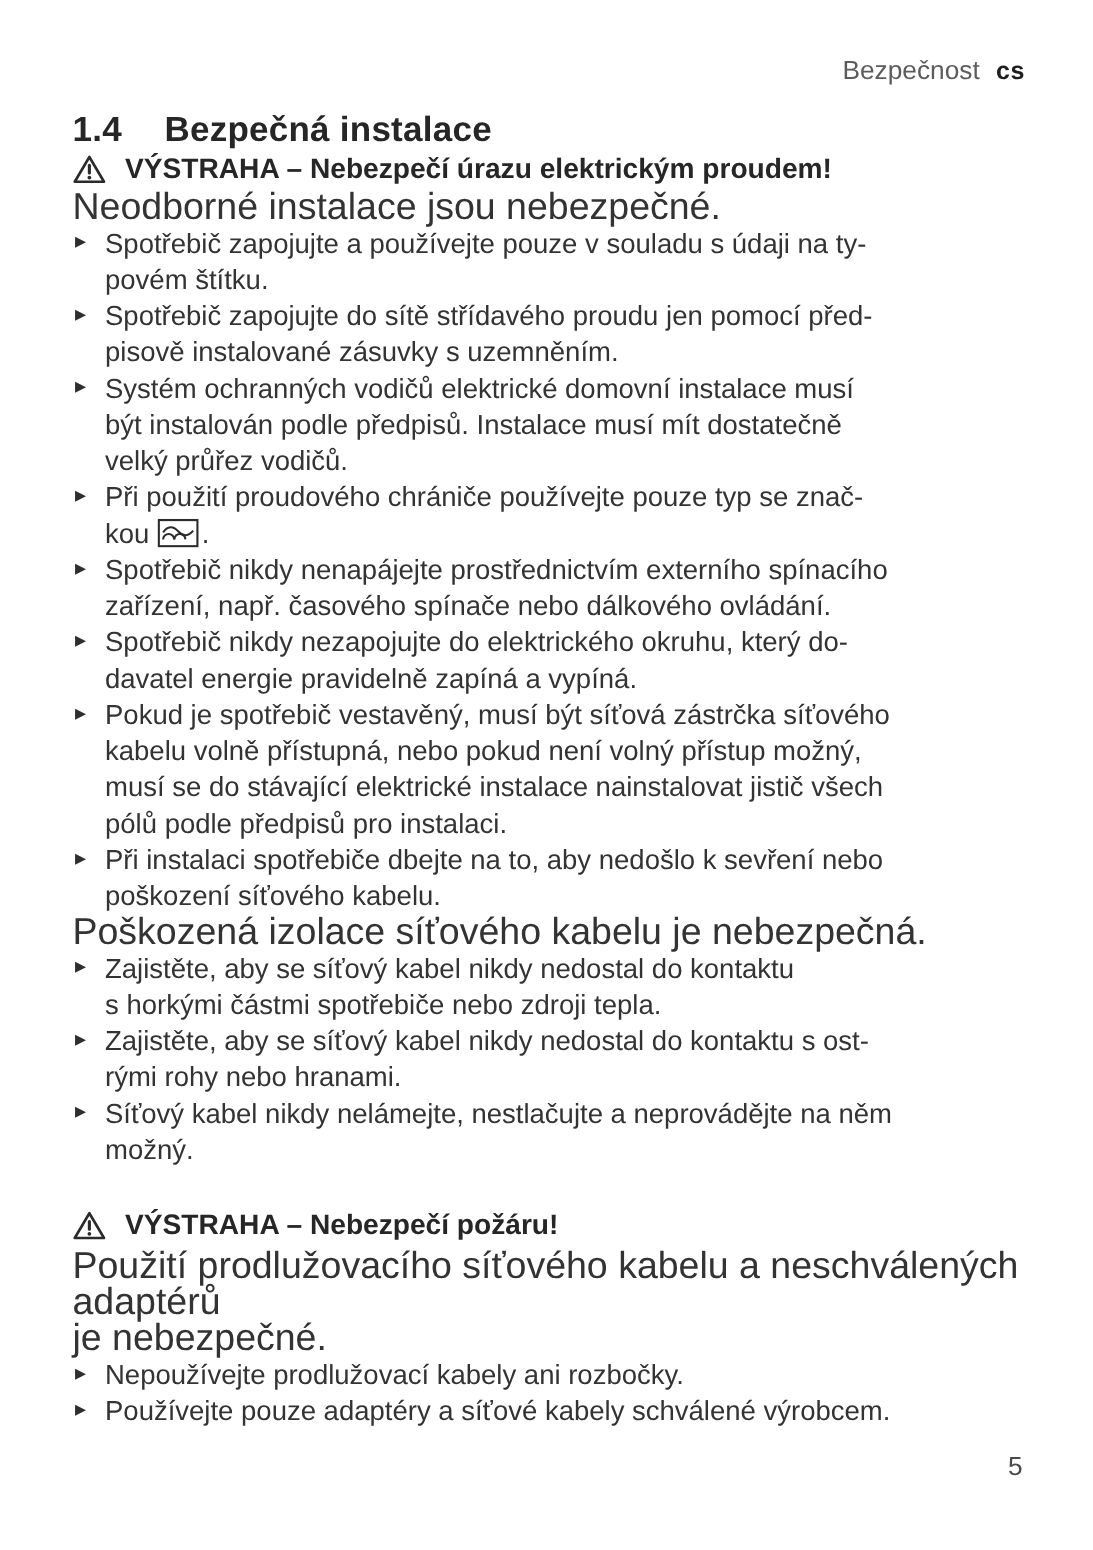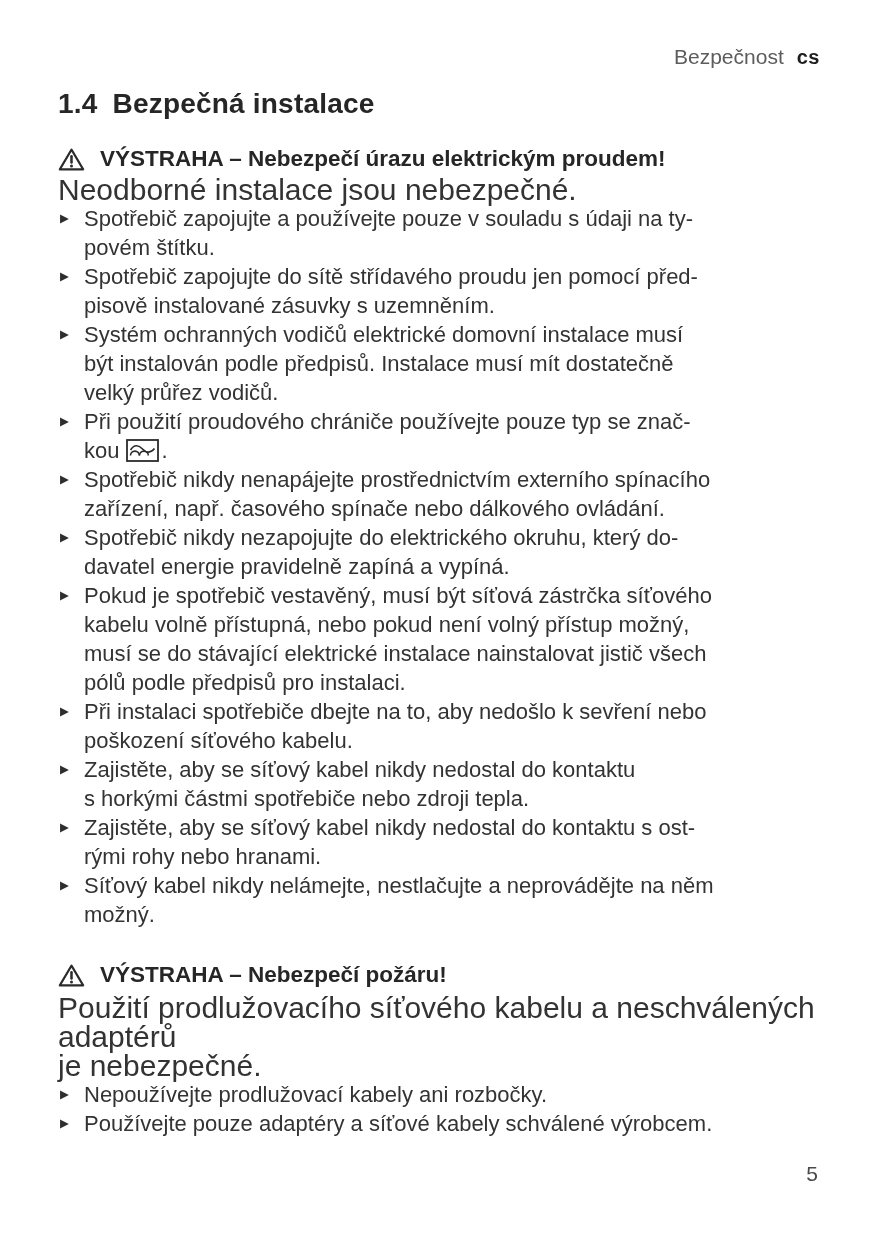--- a/index.html
+++ b/index.html
@@ -38,27 +38,26 @@
   }
   .doc-title {
     margin: 17px 0 0 0;
     font-size: 28px;
     line-height: 33px;
     font-weight: 700;
     color: #262626;
     letter-spacing: 0.2px;
   }
   .doc-title .num {
-    margin-right: 15px;
+    margin-right: 34px;
   }
   .warning-title {
     display: flex;
     align-items: center;
     gap: 15px;
-    margin-top: 24px;
     margin-bottom: 1px;
     font-size: 22.5px;
     line-height: 30px;
     font-weight: 700;
     color: #262626;
   }
   .warning-title.fire {
     margin-top: 31px;
     margin-bottom: 3px;
   }
@@ -176,20 +175,21 @@
 musí se do stávající elektrické instalace nainstalovat jistič všech
 pólů podle předpisů pro instalaci.</span>
       </div>
       <div class="bullet-item">
         <span class="bullet-marker">▶</span>
         <span class="bullet-text">Při instalaci spotřebiče dbejte na to, aby nedošlo k sevření nebo
 poškození síťového kabelu.</span>
       </div>
     </div>
 
+    <p class="para">Poškozená izolace síťového kabelu je nebezpečná.</p>
 
     <div class="bullets">
       <div class="bullet-item">
         <span class="bullet-marker">▶</span>
         <span class="bullet-text">Zajistěte, aby se síťový kabel nikdy nedostal do kontaktu
 s horkými částmi spotřebiče nebo zdroji tepla.</span>
       </div>
       <div class="bullet-item">
         <span class="bullet-marker">▶</span>
         <span class="bullet-text">Zajistěte, aby se síťový kabel nikdy nedostal do kontaktu s ost-

